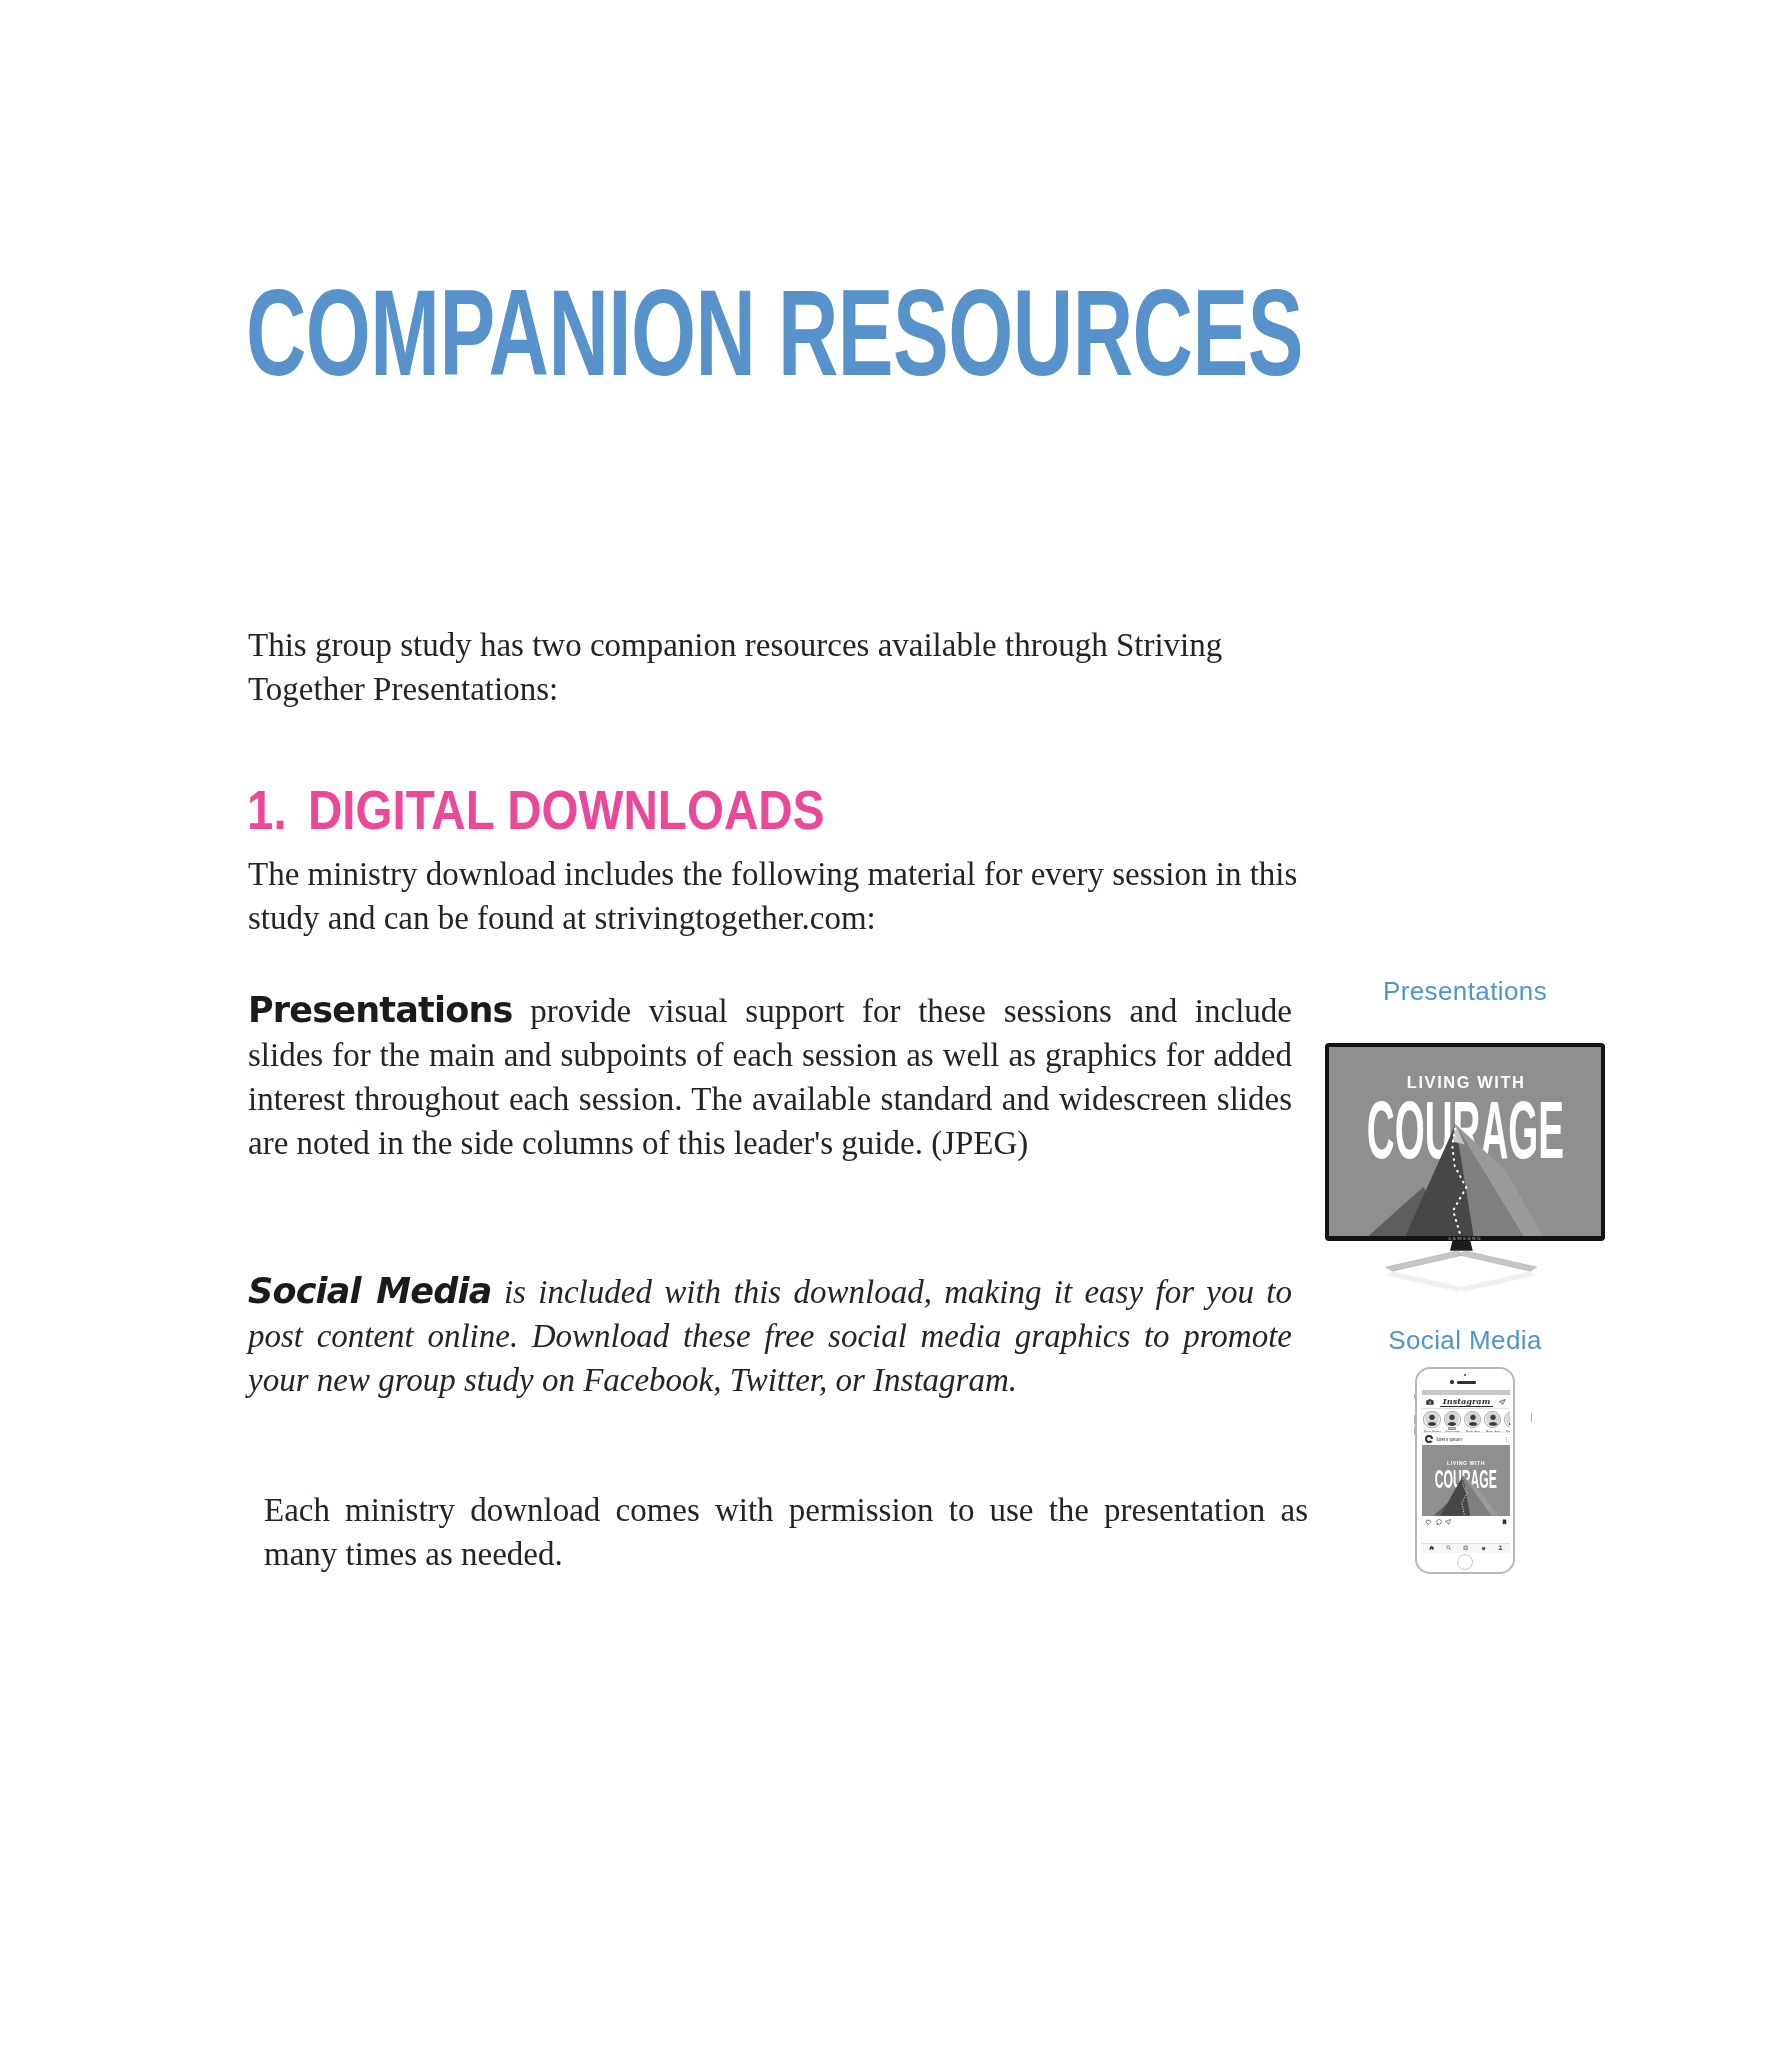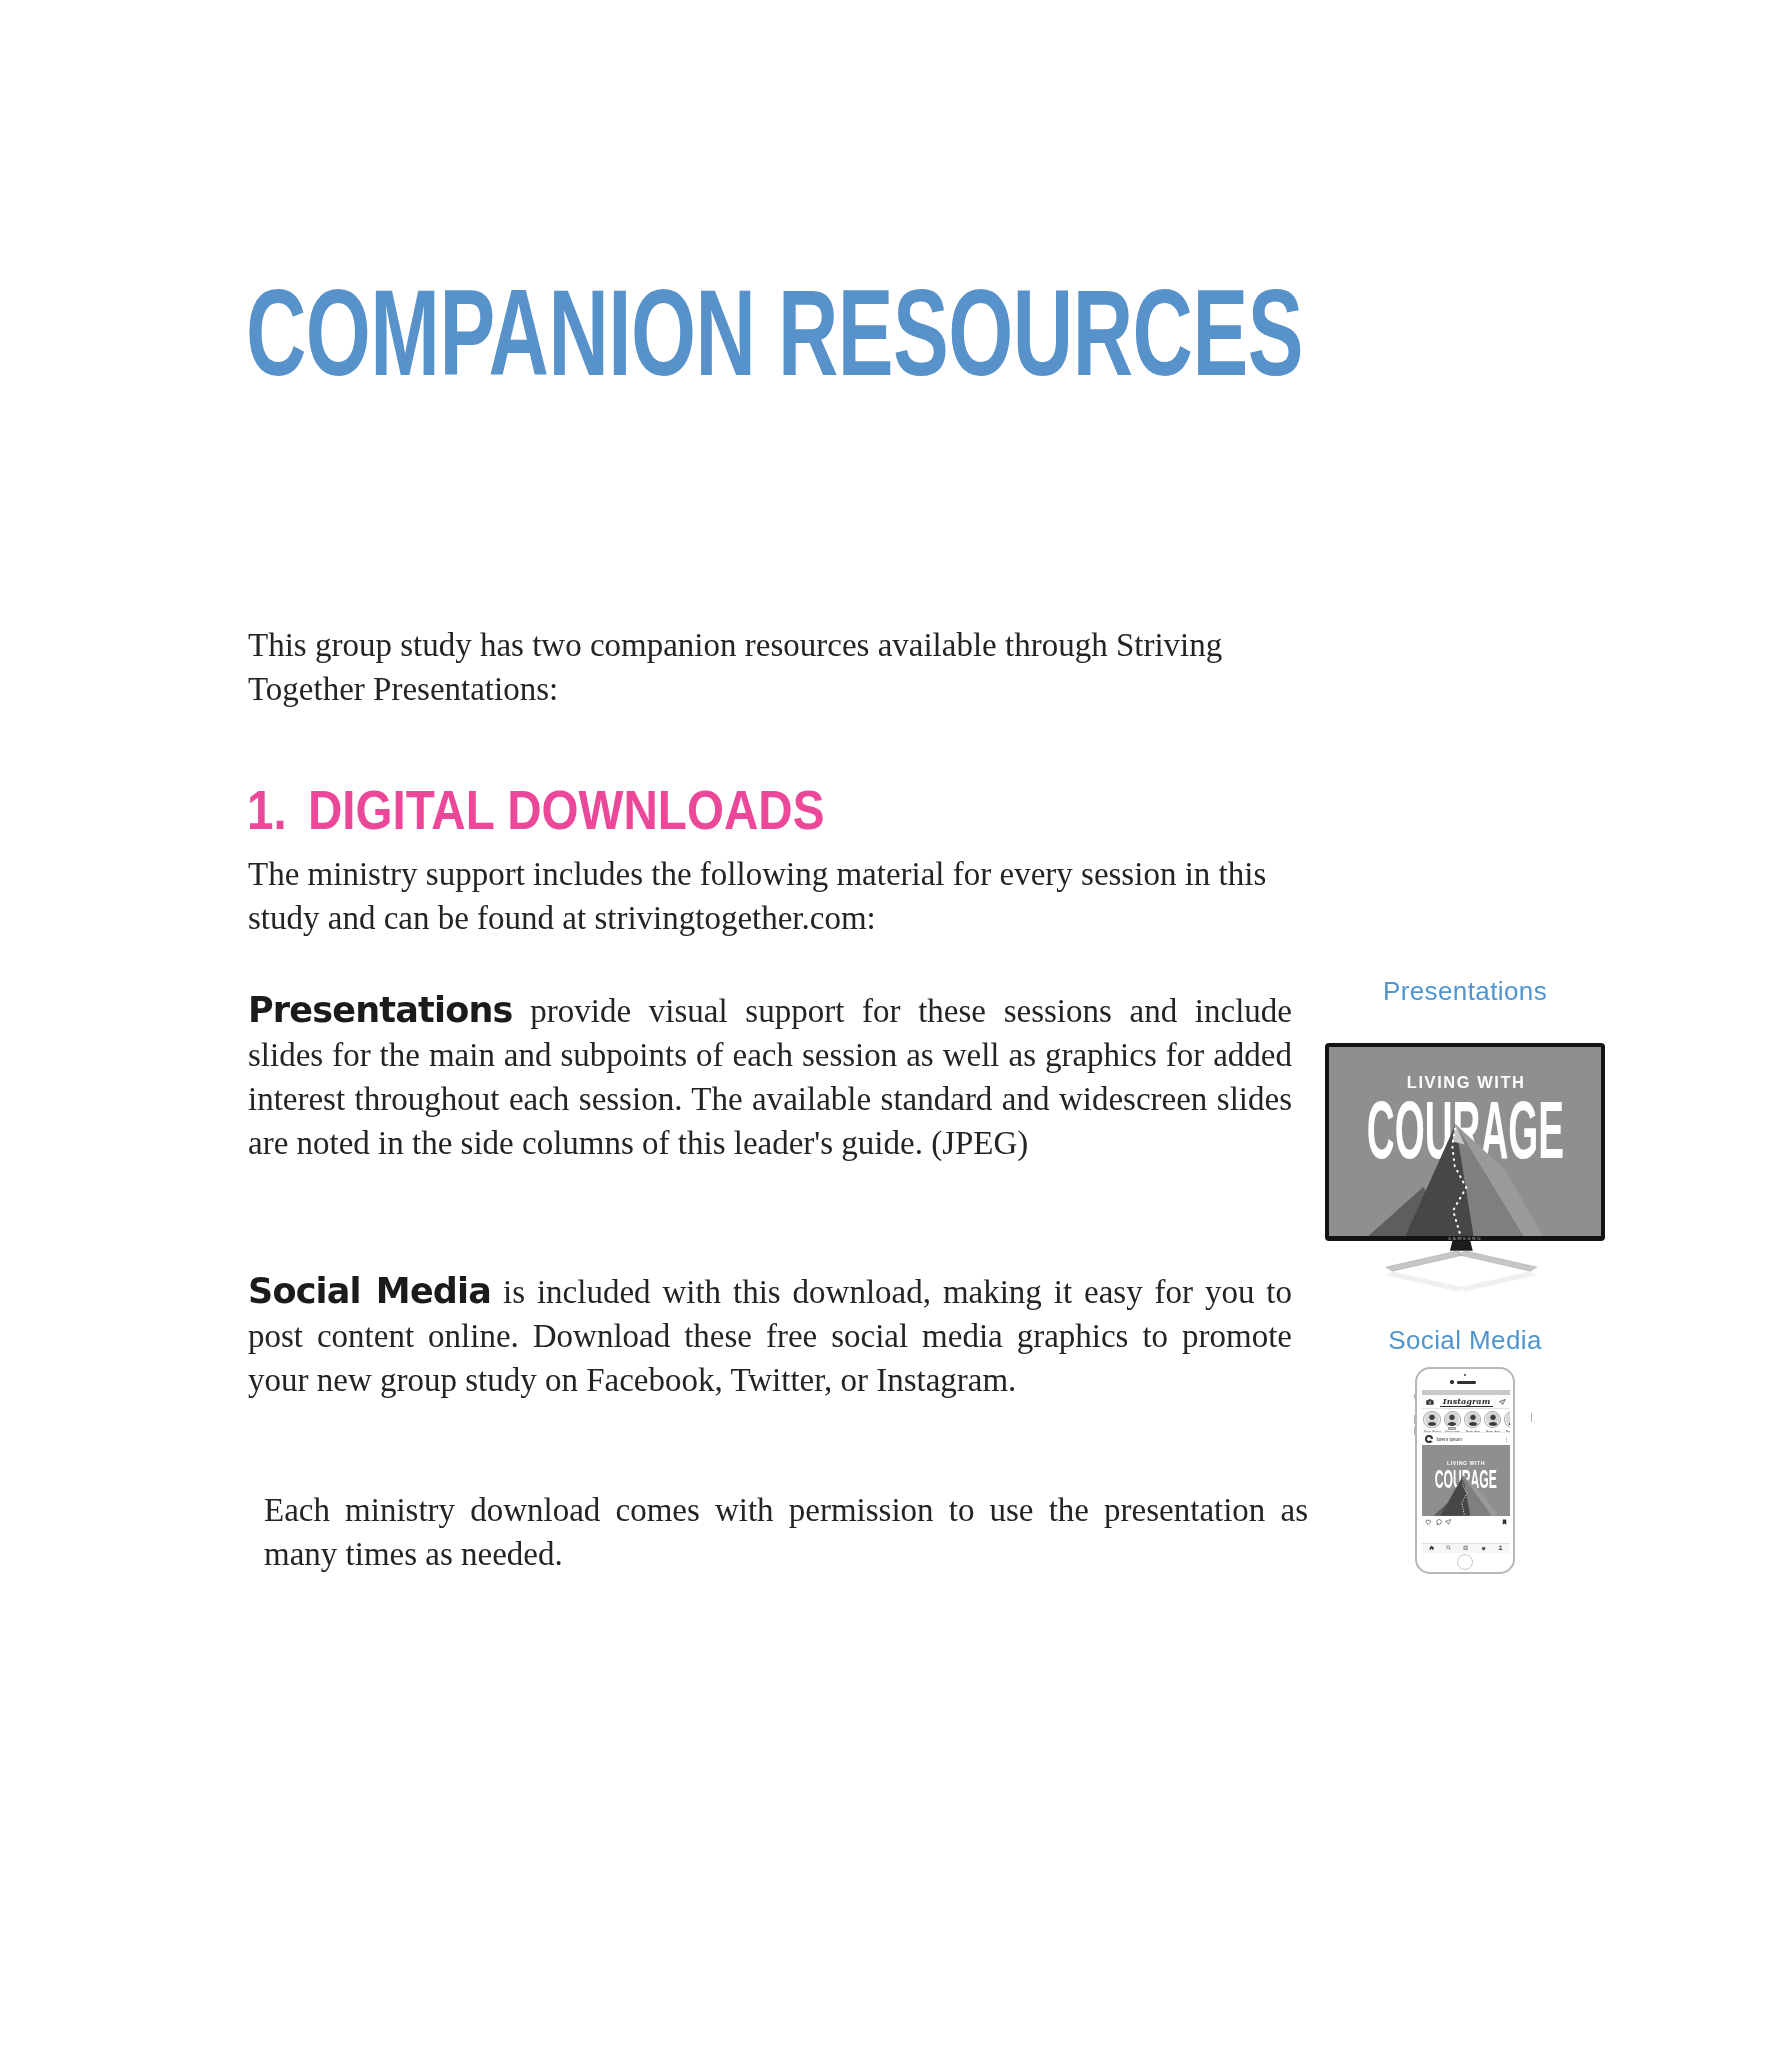--- a/index.html
+++ b/index.html
@@ -19,21 +19,21 @@
   .just{text-align:justify;}
   .lead{font-family:"DejaVu Sans",sans-serif;font-weight:700;font-size:35px;
         letter-spacing:-0.8px;color:#1c1a1b;}
 
   .intro{left:248px;top:623px;width:1053px;}
   .heading{left:247px;top:782px;margin:0;font:700 56px/1 "Liberation Sans",sans-serif;color:#ec4899;}
   .heading .cond{transform:scaleX(.85);}
   .heading .sec-num{margin-right:25px;}
   .sec-body{left:248px;top:852px;width:1053px;}
   .par1{left:248px;top:988px;width:1044px;}
-  .par2{left:248px;top:1269px;width:1044px;}
+  .par2{left:248px;top:1269px;width:1044px;font-style:italic;}
   .par3{left:264px;top:1488px;width:1044px;}
 
   
   .caption{width:284px;text-align:center;font:400 26px/1 "Liberation Sans",sans-serif;
            color:#5094ce;letter-spacing:0.4px;}
   .caption1{left:1323px;top:978px;}
   .caption2{left:1323px;top:1327px;}
 
   
   .tv{left:1325px;top:1043px;width:280px;height:267px;}
@@ -96,21 +96,21 @@
 <body>
 
 <div class="page">
 
   <h1 class="abs title"><span class="cond"><span>COMPANION RESOURCES</span></span></h1>
 
   <p class="abs body-text intro">This group study has two companion resources available through Striving Together Presentations:</p>
 
   <h2 class="abs heading"><span class="cond"><span class="sec-num">1.</span><span>DIGITAL DOWNLOADS</span></span></h2>
 
-  <p class="abs body-text sec-body">The ministry support includes the following material for every session in this study and can be found at strivingtogether.com:</p>
+  <p class="abs body-text sec-body">The ministry download includes the following material for every session in this study and can be found at strivingtogether.com:</p>
 
   <p class="abs body-text just par1"><span class="lead">Presentations</span><span> provide visual support for these sessions and include slides for the main and subpoints of each session as well as graphics for added interest throughout each session. The available standard and widescreen slides are noted in the side columns of this leader's guide. (JPEG)</span></p>
 
   <p class="abs body-text just par2"><span class="lead">Social Media</span><span> is included with this download, making it easy for you to post content online. Download these free social media graphics to promote your new group study on Facebook, Twitter, or Instagram.</span></p>
 
   <p class="abs body-text just par3">Each ministry download comes with permission to use the presentation as many times as needed.</p>
 
   <div class="abs caption caption1">Presentations</div>
 
   <div class="abs tv">

